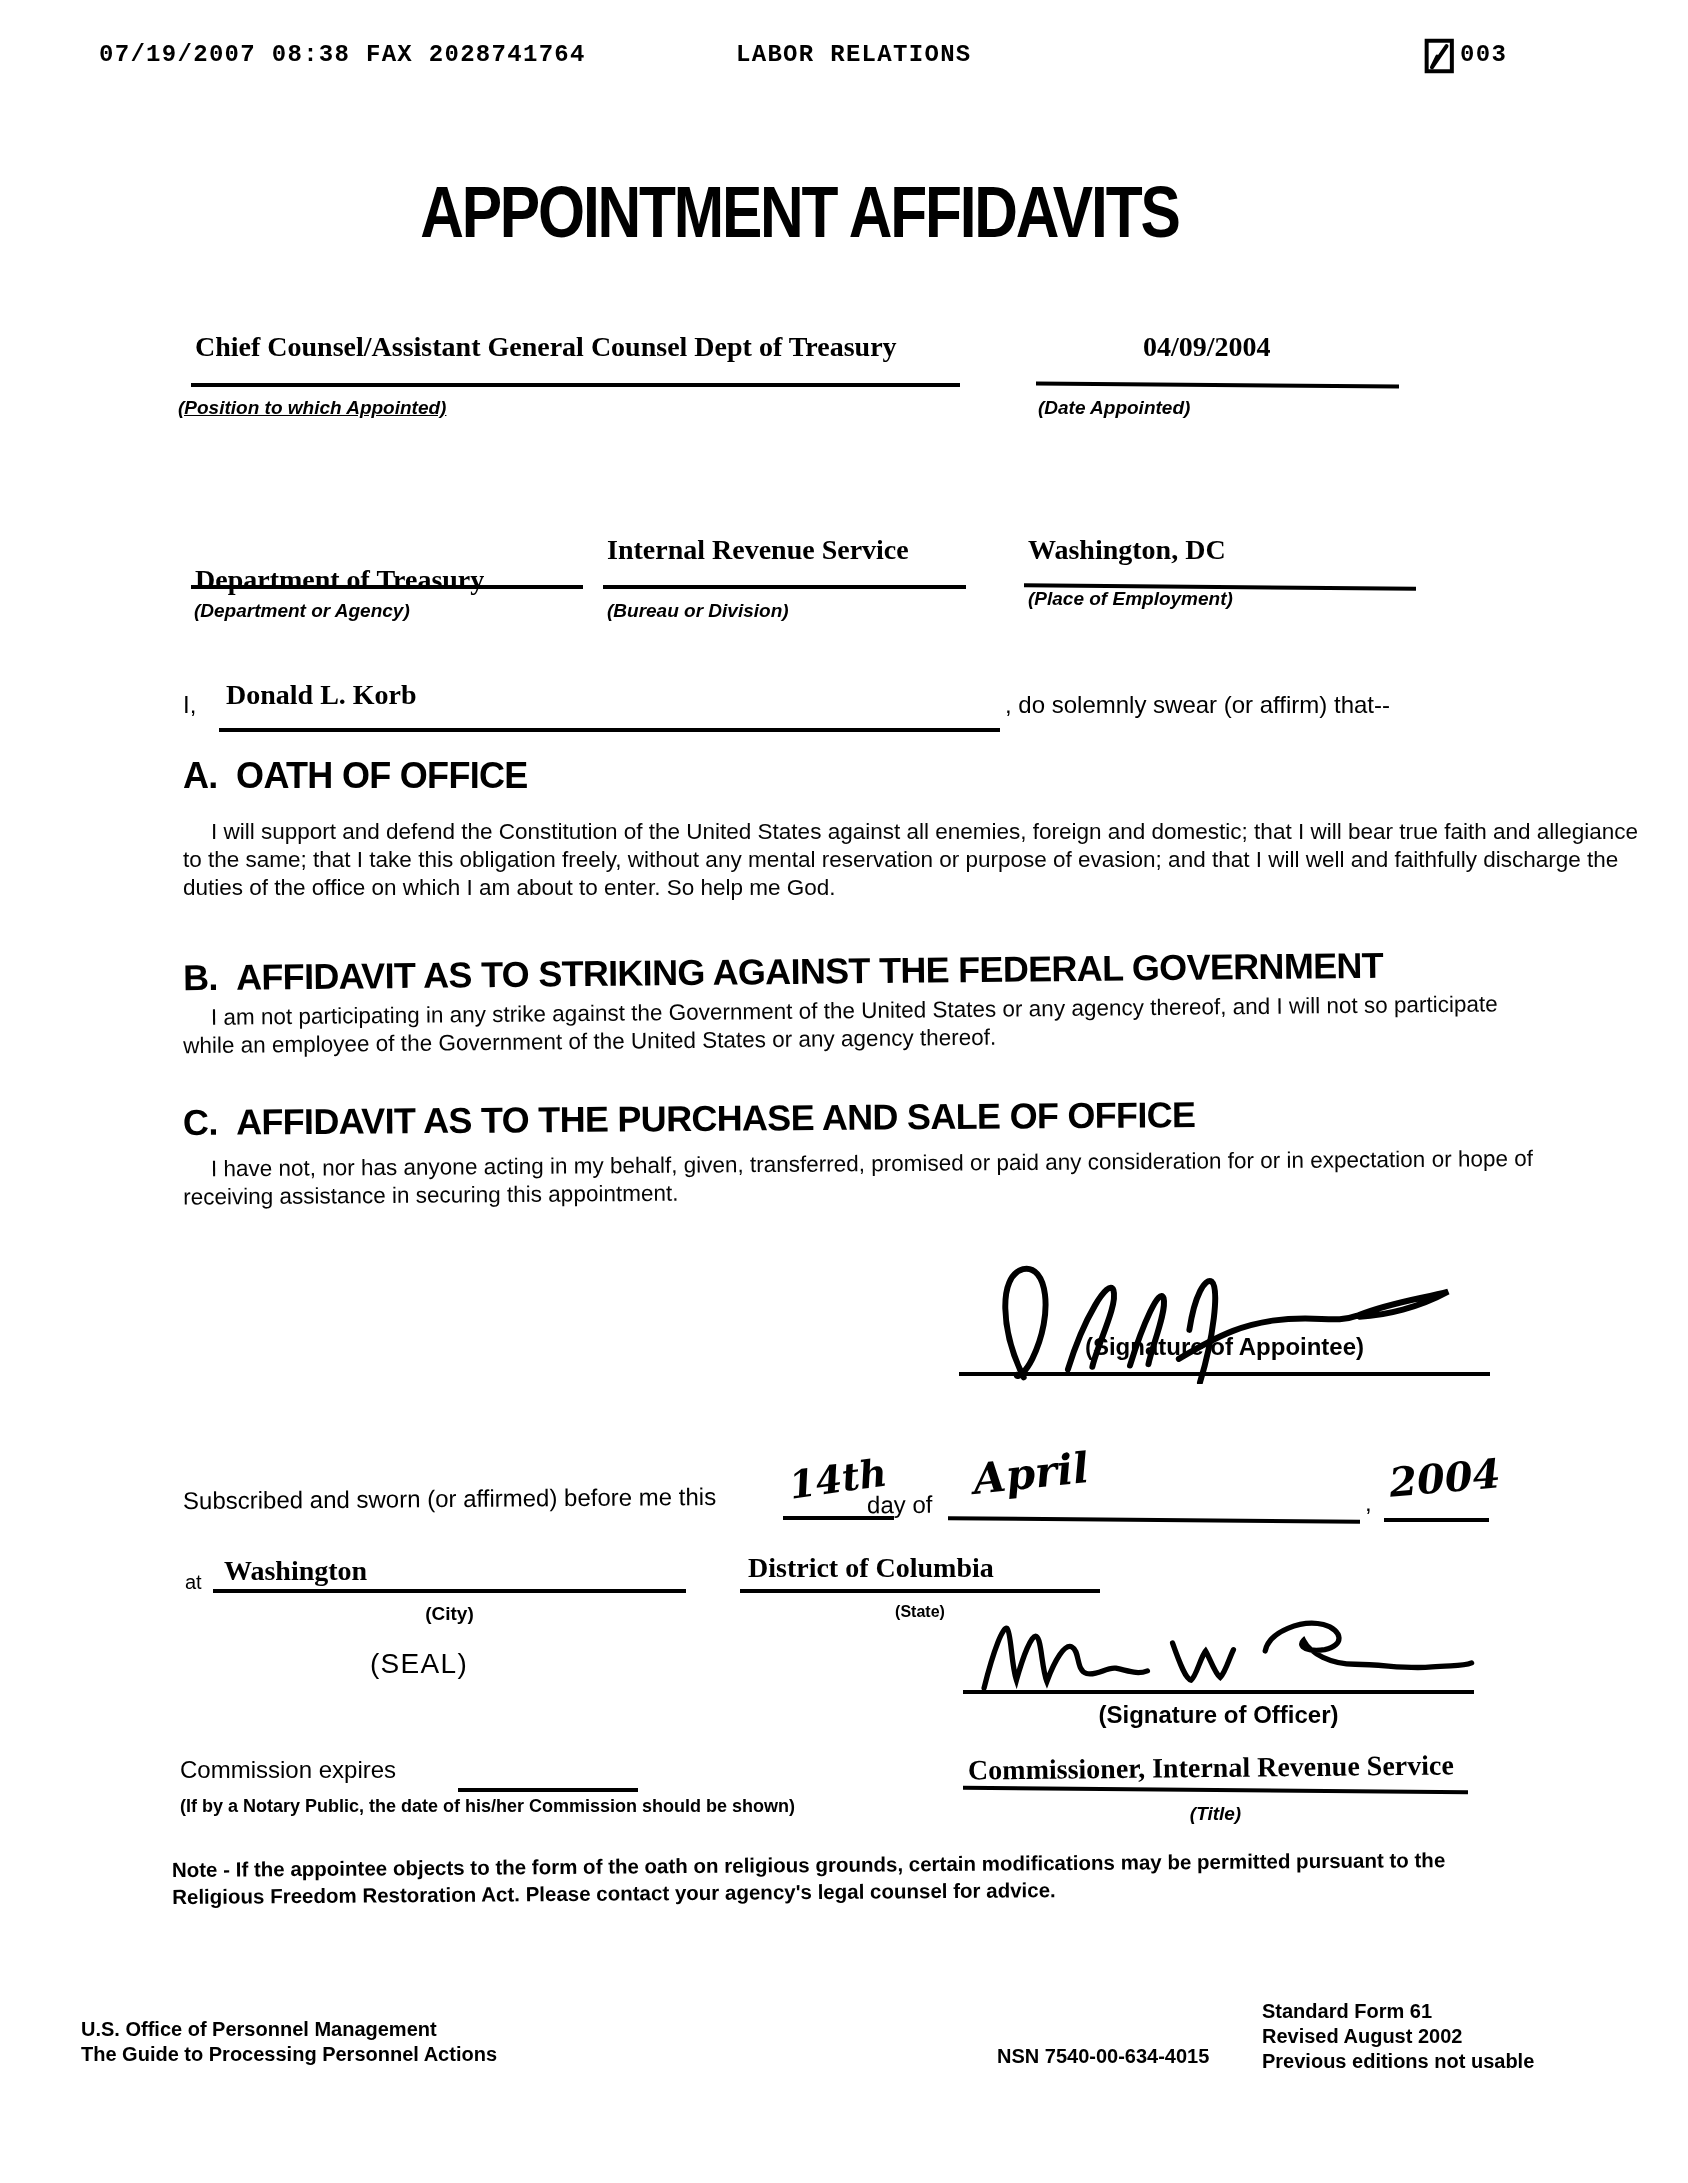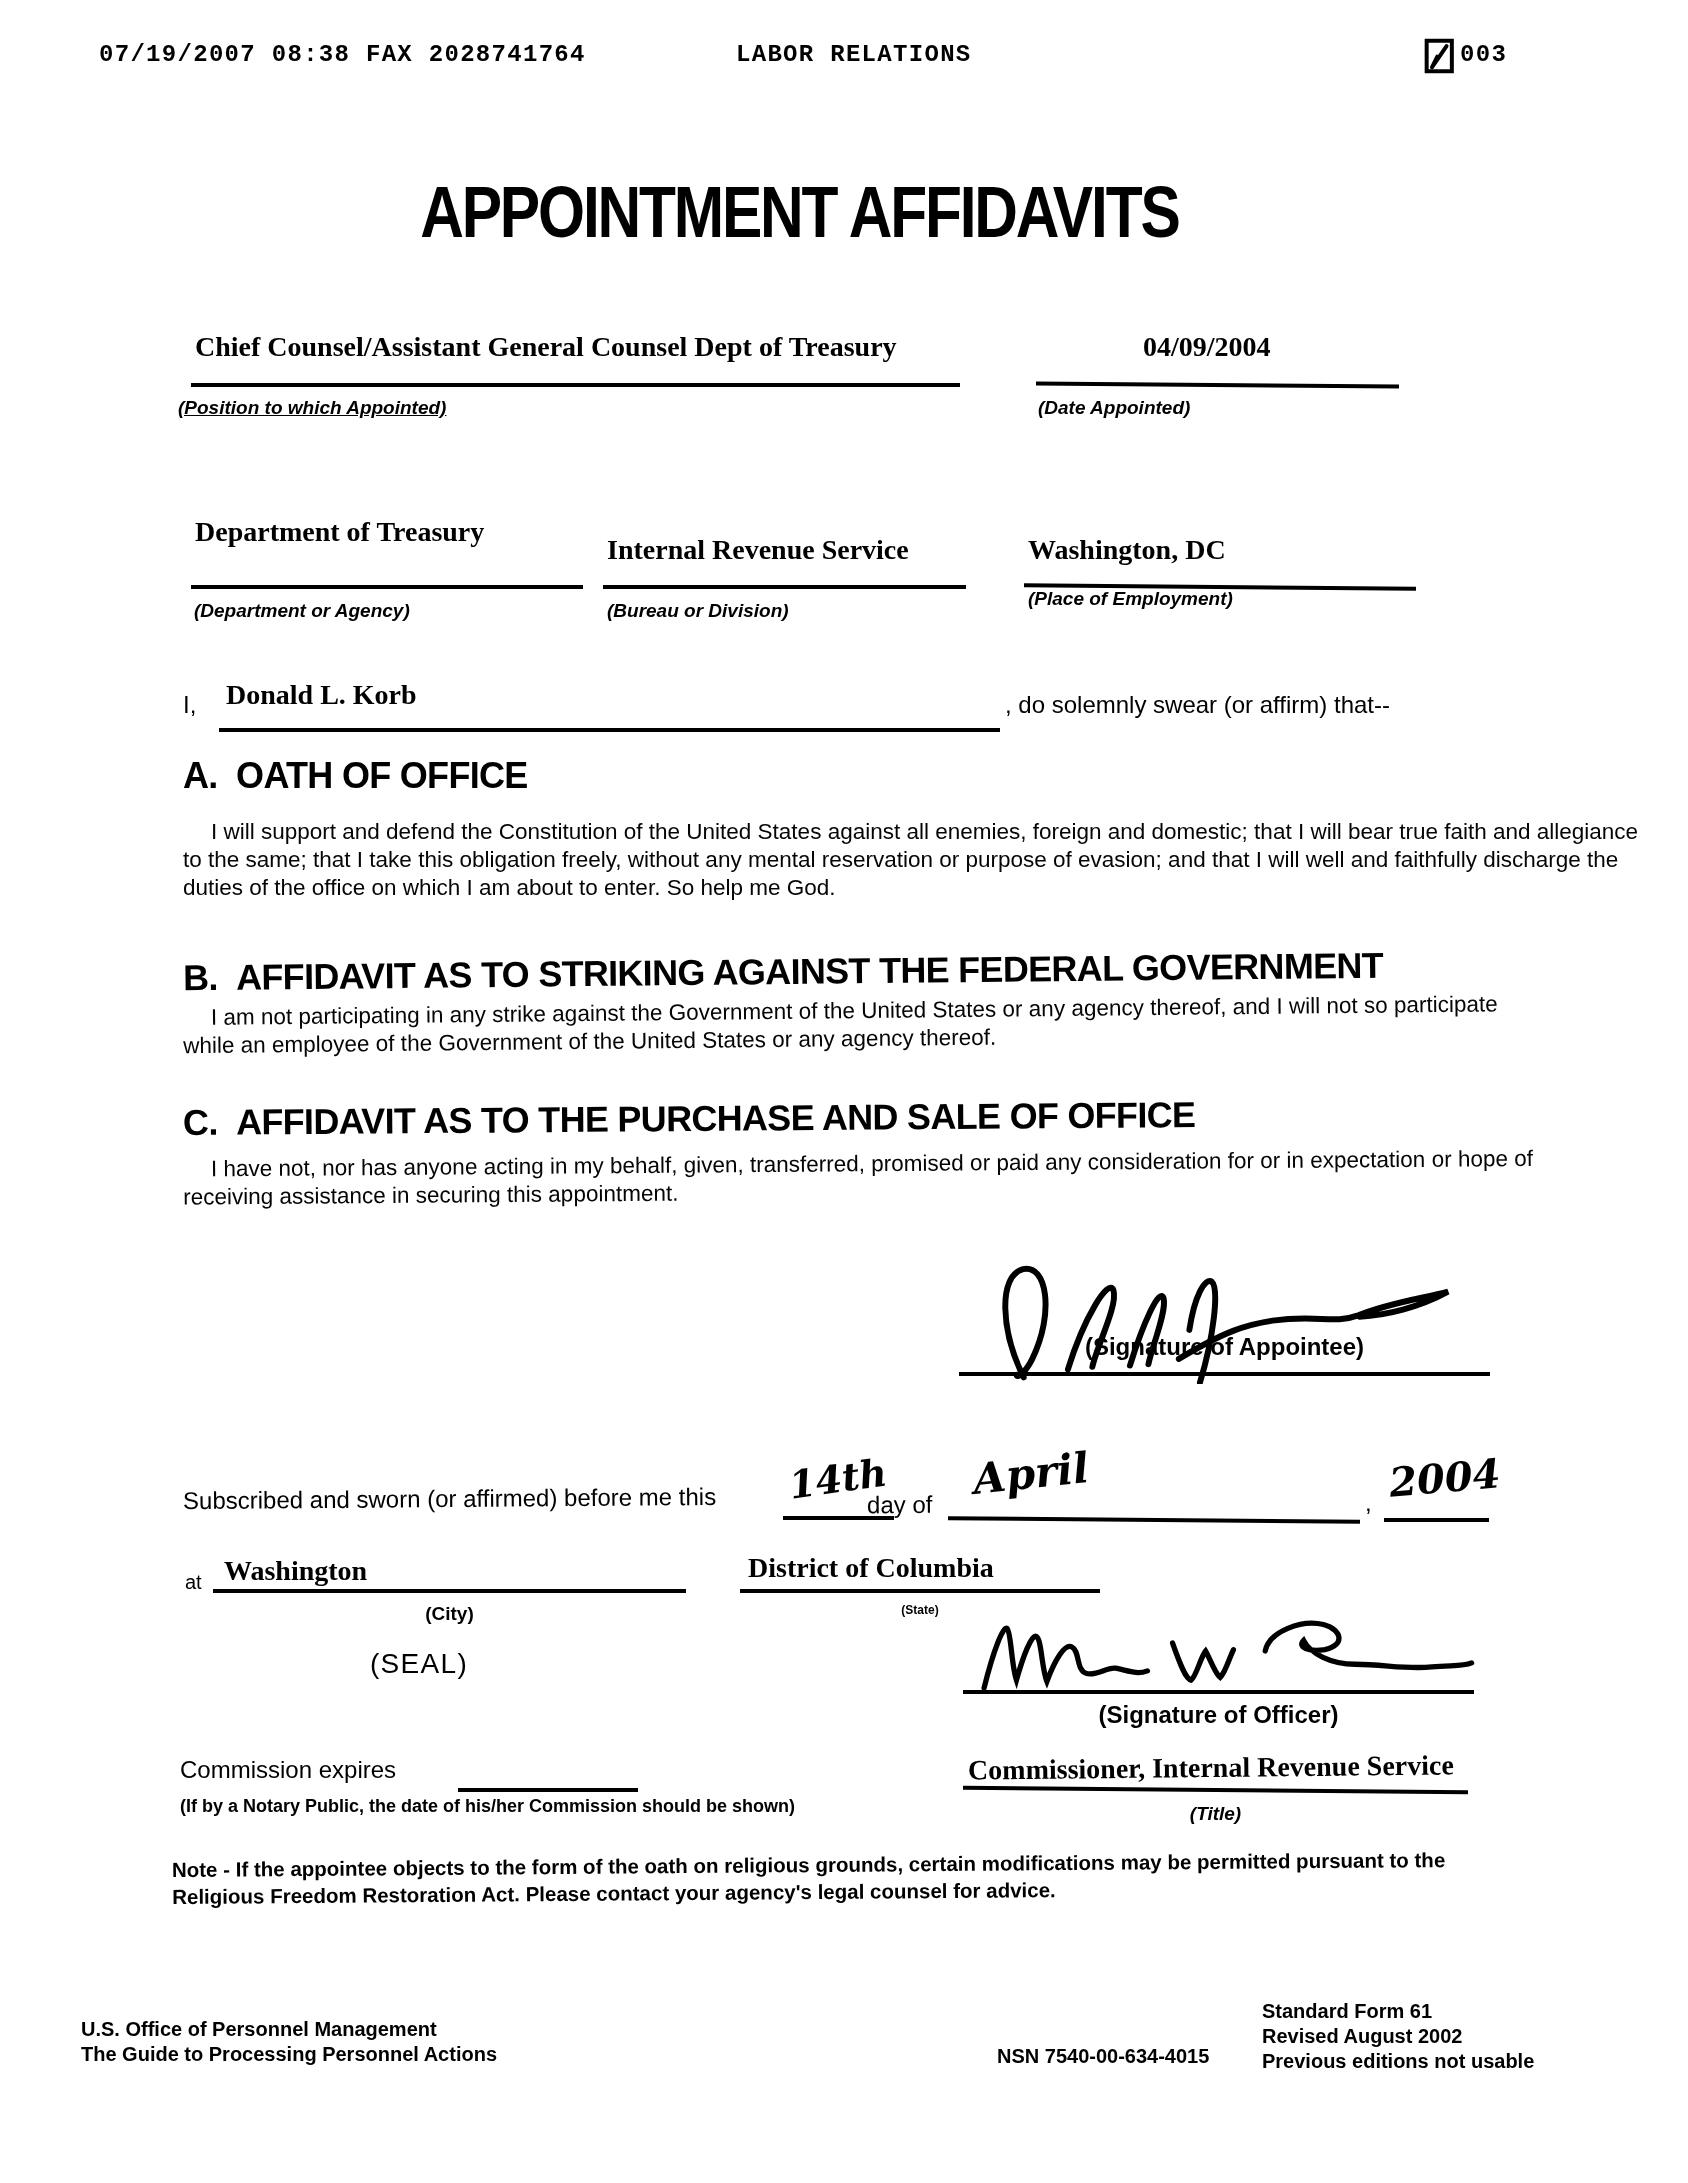--- a/index.html
+++ b/index.html
@@ -49,21 +49,21 @@
   </div>
 
   <div class="abs serifv val40" style="left:195px;top:331px;">Chief Counsel/Assistant General Counsel Dept of Treasury</div>
   <div class="abs rule6" style="left:191px;top:383px;width:769px;"></div>
   <div class="abs lbl" style="left:178px;top:397px;text-decoration:underline;">(Position to which Appointed)</div>
 
   <div class="abs serifv val40" style="left:1143px;top:331px;">04/09/2004</div>
   <div class="abs rule6 tiltp1" style="left:1036px;top:383px;width:363px;"></div>
   <div class="abs lbl" style="left:1038px;top:397px;">(Date Appointed)</div>
 
-  <div class="abs serifv val40" style="left:195px;top:516px;">Department of Treasury</div>
+  <div class="abs serifv val40" style="left:195px;top:564px;">Department of Treasury</div>
   <div class="abs rule6" style="left:191px;top:585px;width:392px;"></div>
   <div class="abs lbl" style="left:194px;top:600px;">(Department or Agency)</div>
 
   <div class="abs serifv val40" style="left:607px;top:534px;">Internal Revenue Service</div>
   <div class="abs rule6" style="left:603px;top:585px;width:363px;"></div>
   <div class="abs lbl" style="left:607px;top:600px;">(Bureau or Division)</div>
 
   <div class="abs serifv val40" style="left:1028px;top:534px;">Washington, DC</div>
   <div class="abs rule6 tiltp1" style="left:1024px;top:585px;width:392px;"></div>
   <div class="abs lbl" style="left:1028px;top:588px;">(Place of Employment)</div>
@@ -109,21 +109,21 @@
   <div class="abs body36" style="left:1365px;top:1489px;">,</div>
   <div class="abs hw" style="left:1389px;top:1454px;font-size:40px;transform:rotate(-5deg);">2004</div>
   <div class="abs rule6" style="left:1384px;top:1518px;width:105px;"></div>
 
   <div class="abs" style="left:185px;top:1571px;font-size:20px;">at</div>
   <div class="abs serifv val40" style="left:224px;top:1555px;">Washington</div>
   <div class="abs rule6" style="left:213px;top:1589px;width:473px;"></div>
   <div class="abs ctr" style="left:213px;top:1603px;width:473px;font-weight:bold;font-size:19px;">(City)</div>
   <div class="abs serifv val40" style="left:748px;top:1552px;">District of Columbia</div>
   <div class="abs rule6" style="left:740px;top:1589px;width:360px;"></div>
-  <div class="abs ctr" style="left:740px;top:1603px;width:360px;font-weight:bold;font-size:12px;">(State)</div>
+  <div class="abs ctr" style="left:740px;top:1603px;width:360px;font-weight:bold;font-size:16px;">(State)</div>
 
   <div class="abs" style="left:967px;top:1610px;">
     <svg width="517" height="86" viewBox="0 0 780 130" fill="none" stroke="#000" stroke-width="8" stroke-linecap="round">
       <path d="M25,118 C40,58 54,24 60,28 C66,34 66,82 74,106 C84,70 97,36 104,40 C112,44 112,88 120,108 C132,76 147,50 158,56 C170,62 164,92 180,96 C196,100 210,86 224,88 C244,92 256,98 272,92"></path>
       <path d="M310,50 C322,84 330,104 338,106 C346,100 352,72 360,62 C366,72 374,96 382,102 C390,94 396,72 402,60"></path>
       <path d="M450,62 C456,32 506,14 538,22 C568,30 570,54 540,60 C516,64 498,56 508,46 C518,66 550,82 586,82 C630,82 662,90 702,86 C730,83 748,86 762,80"></path>
     </svg>
   </div>
   <div class="abs rule6" style="left:963px;top:1690px;width:511px;"></div>
   <div class="abs ctr" style="left:963px;top:1701px;width:511px;font-weight:bold;font-size:24px;">(Signature of Officer)</div>

